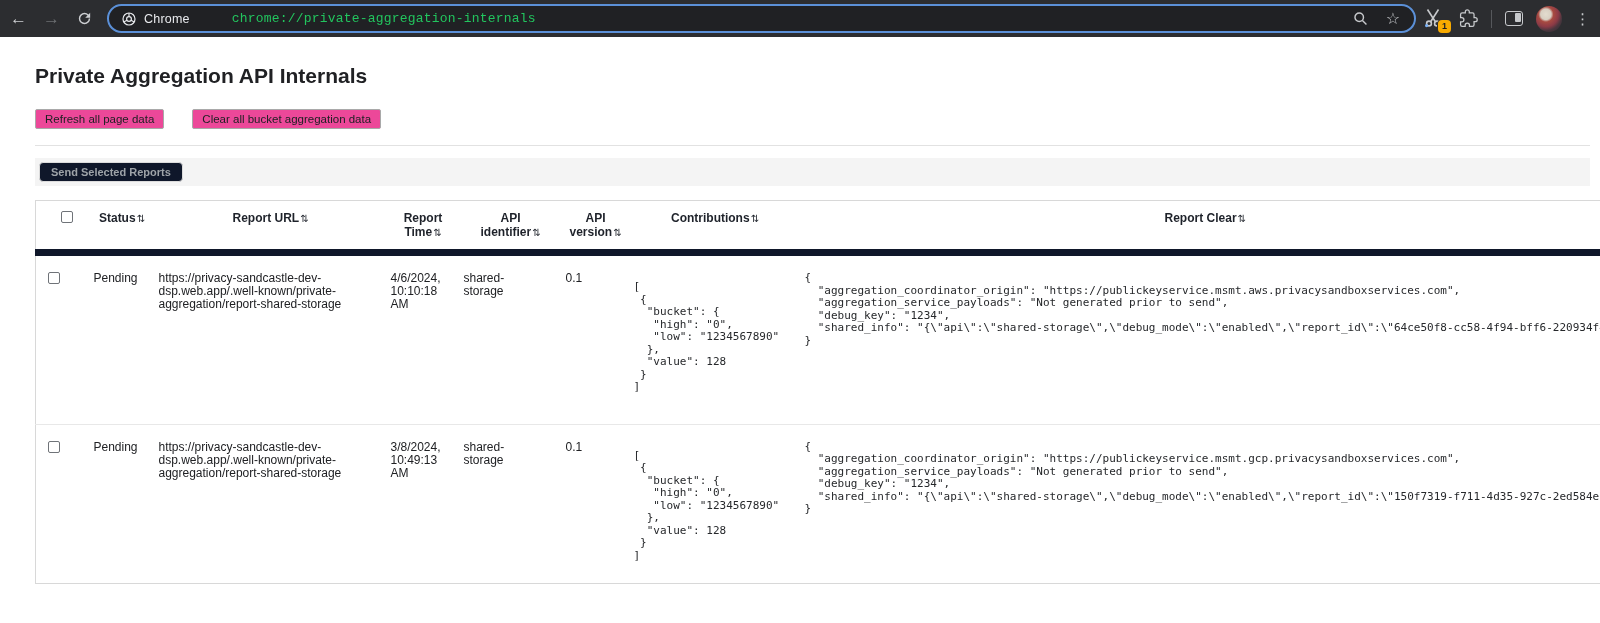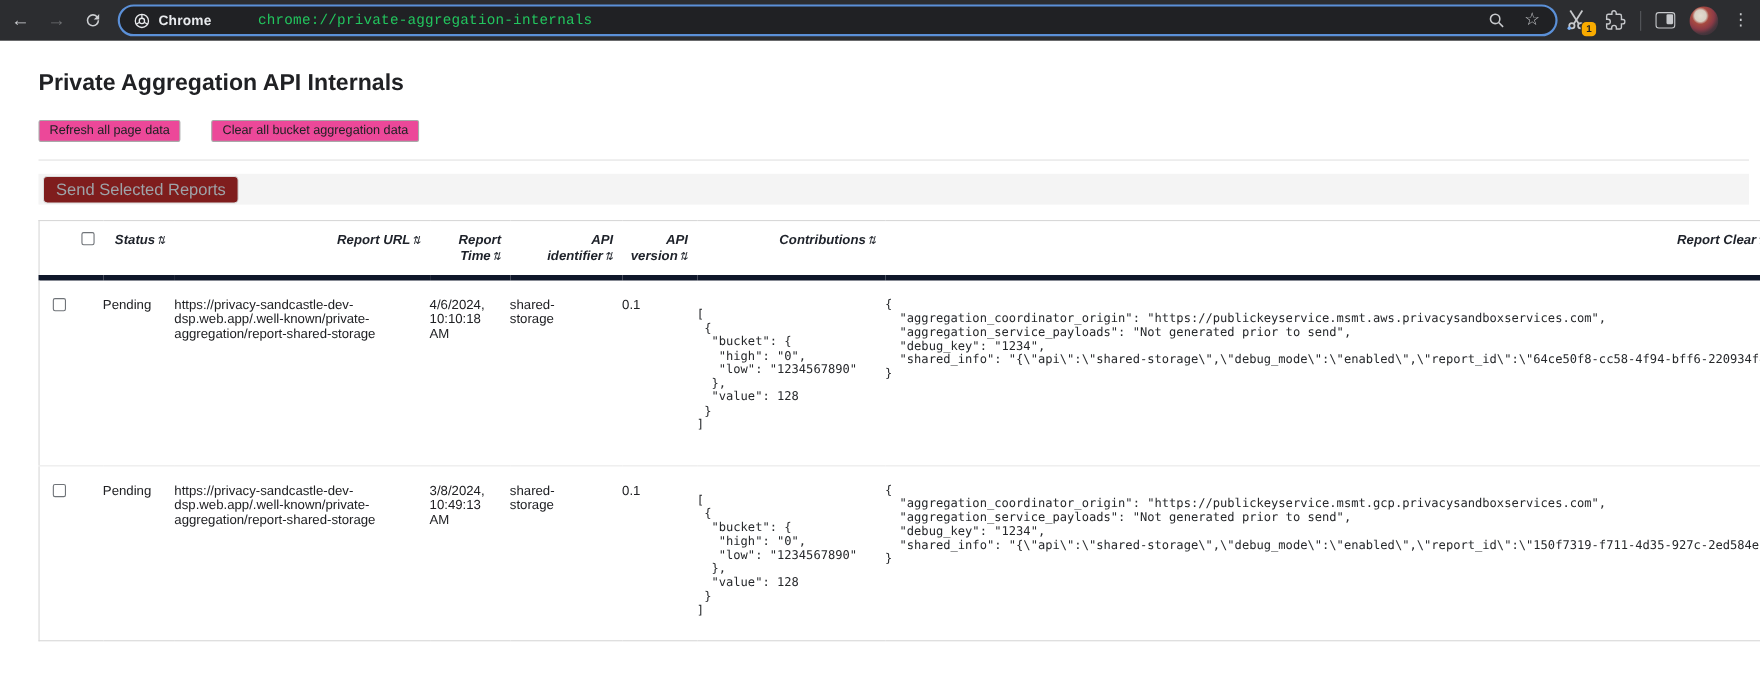--- a/index.html
+++ b/index.html
@@ -20,21 +20,21 @@
   .navbtn { font-size:17px; line-height:1; color:#cdcfd2; cursor:default; }
   .navbtn.disabled { color:#6d6f72; }
   .reload-svg { display:block; }
 
   .omnibox {
     flex:1; height:29px; margin:0 8px;
     background:#202124; border:2px solid #5b90d8; border-radius:16px;
     display:flex; align-items:center; padding:0 14px 0 12px;
   }
   .chip { display:flex; align-items:center; gap:7px; margin-right:42px; }
-  .chip-label { color:#e8eaed; font-size:12.5px; font-weight:bold; letter-spacing:.2px; }
+  .chip-label { color:#e8eaed; font-size:12.5px; font-weight:normal; letter-spacing:.2px; }
   .url-text { color:#22c55e; font-size:13px; letter-spacing:.2px; white-space:nowrap;font-family:Liberation Mono, monospace; }
   .omni-spacer { flex:1; }
   .omni-icons { display:flex; align-items:center; gap:17px; }
   .star { color:#c7c9cc; font-size:16px; line-height:1; }
 
   .actions { display:flex; align-items:center; gap:13px; }
   .scissors-wrap { position:relative; width:22px; height:24px; }
   .badge {
     position:absolute; right:-5px; bottom:-2px;
     min-width:13px; height:13px; padding:0 2px;
@@ -64,35 +64,35 @@
     padding:3px 9px; cursor:default;
   }
   hr.divider { border:none; border-top:1px solid #e2e2e2; margin:16px 0 0; }
   h2.section { font-size:15.5px; font-weight:bold; color:#202124; margin:24px 0 0; }
 
   .table-toolbar {
     margin-top:12px; height:28px; background:#f4f4f4;
     display:flex; align-items:center; padding-left:4px;
   }
   .send-btn {
-    font-family:inherit; font-size:15px; color:#9ea3a8;
-    background:#7f1d1d; border:1px solid #dcdcdc; border-radius:4px;
+    font-family:inherit; font-size:11px; color:#9ea3a8;
+    background:#0f172a; border:1px solid #dcdcdc; border-radius:4px;
     padding:3px 11px;
+    font-weight:bold;
   }
 
   table.reports {
     margin-top:14px; width:1580px; table-layout:fixed;
     border-collapse:collapse; border:1px solid #d8d8d8;
   }
   .reports th {
-    text-align:right; vertical-align:top;
+    text-align:center; vertical-align:top;
     font-size:12px; font-weight:bold; color:#1e222a;
     padding:10px 8px 9px 0; line-height:14px;
-    border-bottom:5px solid #0f172a;
-    font-style:italic;
+    border-bottom:7px solid #0f172a;
   }
   .reports th:first-child, .reports td:first-child { padding-left:12px; }
   .reports td {
     vertical-align:top; font-size:12px; color:#202124;
     padding:16px 8px 30px 0; line-height:13px;
   }
   .reports tr.row2 td { border-top:1px solid #e8e8e8; padding-bottom:21px; }
   .sort { font-size:10px; margin-left:1px; font-weight:normal; }
   .hdr-narrow { display:inline-block; max-width:64px; }
   .hdr-time { display:inline-block; max-width:50px; }

